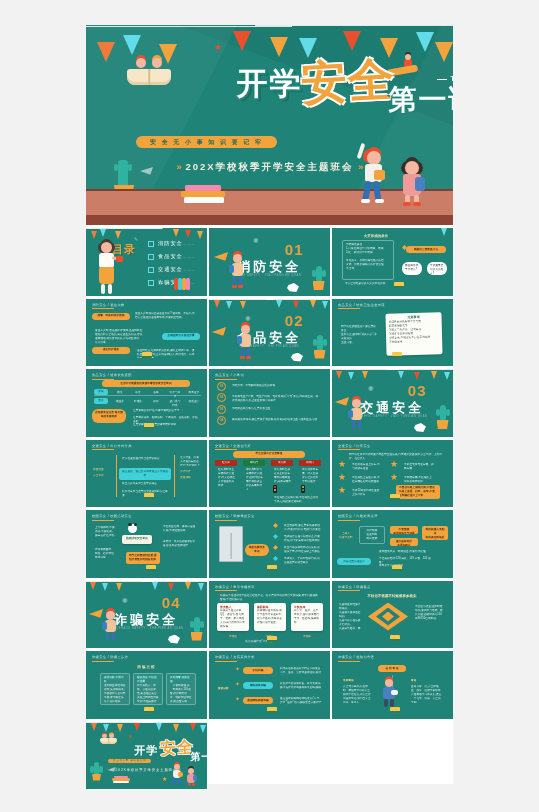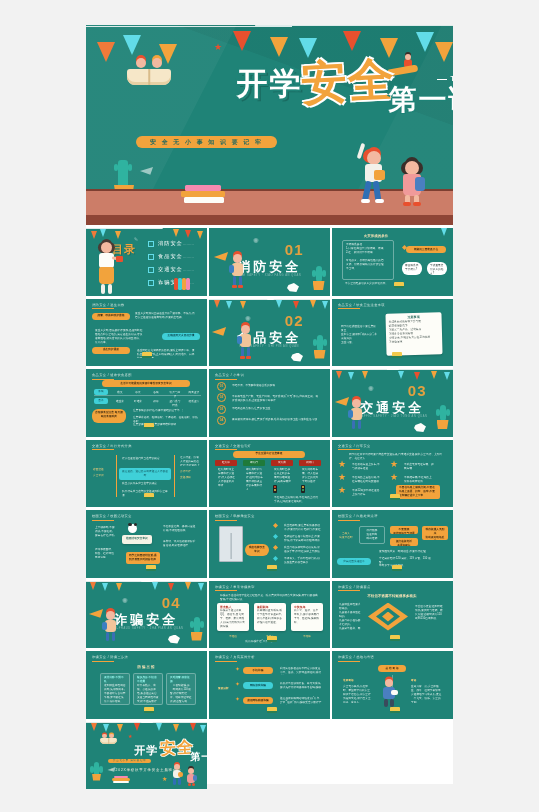--- a/index.html
+++ b/index.html
@@ -392,20 +392,25 @@
 
       <div class="hero-titlewrap">
         <div class="hero-line1">
           <span class="hero-kai">开学</span>
           <span class="hero-an">安全</span>
           <span class="hero-di">第一课</span>
           <span class="hero-en">THE FIRST CLASS OF SCHOOL</span>
         </div>
       </div>
       <div class="hero-pill">安 全 无 小 事  知 识 要 记 牢</div>
+      <div class="hero-sub">
+        <span class="chev">»</span>
+        <span>202X学校秋季开学安全主题班会</span>
+        <span class="chev">»</span>
+      </div>
 
       <div class="ledge"></div>
 
       <div class="bookstack" style="left:95px;top:160px;width:46px;height:20px">
         <div class="bk" style="left:4px;top:0;width:36px;height:6px;background:#f58ab0"></div>
         <div class="bk" style="left:0;top:6px;width:44px;height:6px;background:#f2a33c"></div>
         <div class="bk" style="left:3px;top:12px;width:40px;height:6px;background:#fdfdf8"></div>
       </div>
 
       <div class="person" style="left:272px;top:118px;width:34px;height:62px">

